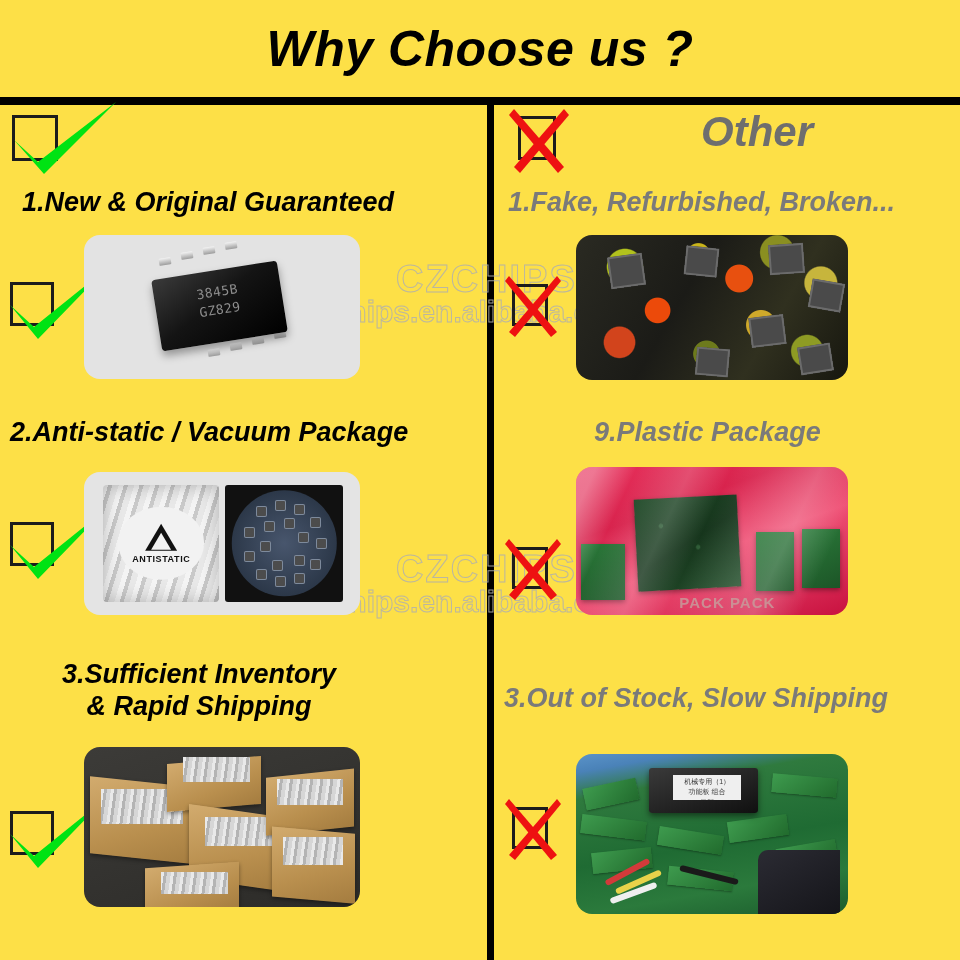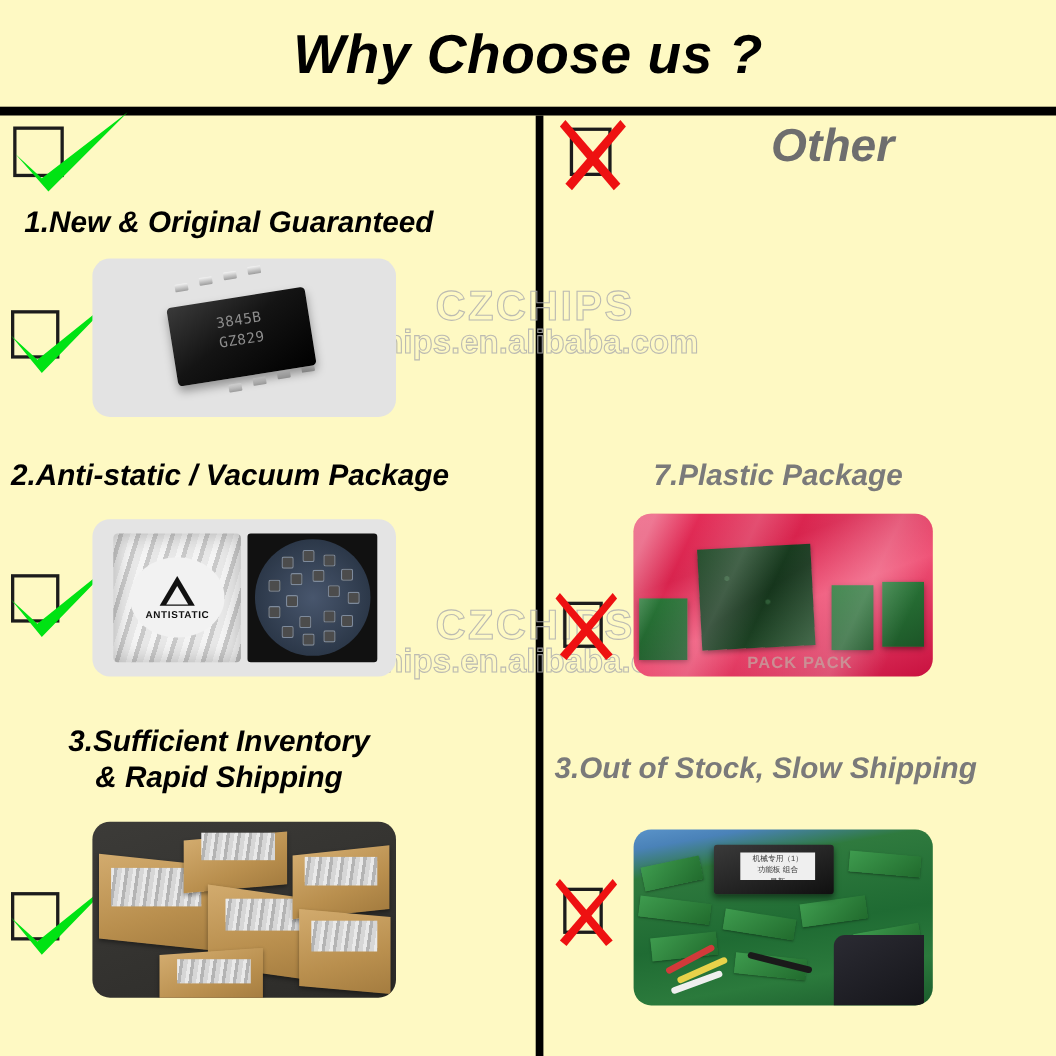--- a/index.html
+++ b/index.html
@@ -12,21 +12,21 @@
     height: 960px;
     font-family: "Liberation Sans", sans-serif;
     overflow: hidden;
     position: relative;
   }
 
   .page {
     position: relative;
     width: 960px;
     height: 960px;
-    background: #fef9c3;
+    background: #fde047;
   }
 
   
   .title-bar {
     position: absolute;
     left: 0; top: 0;
     width: 960px;
     height: 97px;
     display: flex;
     align-items: center;
@@ -459,23 +459,42 @@
 
     <div class="col-head">
       <div class="markbox" style="left:24px; top:11px; width:38px; height:44px;"></div>
       <svg class="mark-svg" style="left:14px; top:0px;" width="62" height="70" viewBox="0 0 62 70">
         <path d="M6 4 L56 62 L50 68 L1 10 Z" fill="#ee1111"></path>
         <path d="M56 4 L6 62 L12 68 L61 10 Z" fill="#ee1111"></path>
       </svg>
       <div class="col-head-label">Other</div>
     </div>
 
+    <div class="feature" style="top:82px; height:228px;">
+      <div class="feature-title" style="position:absolute; left:14px; top:0;">1.Fake, Refurbished, Broken...</div>
+
+      <div class="markbox" style="left:18px; top:97px; width:36px; height:42px;"></div>
+      <svg class="mark-svg" style="left:10px; top:86px;" width="58" height="66" viewBox="0 0 58 66">
+        <path d="M5 3 L53 59 L47 64 L1 8 Z" fill="#ee1111"></path>
+        <path d="M53 3 L5 59 L11 64 L57 8 Z" fill="#ee1111"></path>
+      </svg>
+
+      <div class="photo ph-scrap" style="left:82px; top:48px; width:272px; height:145px;">
+        <div class="scrap-die" style="left:12%; top:14%; width:13%; height:22%; transform:rotate(-8deg);"></div>
+        <div class="scrap-die" style="left:40%; top:8%;  width:12%; height:20%; transform:rotate(6deg);"></div>
+        <div class="scrap-die" style="left:71%; top:6%;  width:13%; height:21%; transform:rotate(-4deg);"></div>
+        <div class="scrap-die" style="left:86%; top:32%; width:12%; height:20%; transform:rotate(10deg);"></div>
+        <div class="scrap-die" style="left:64%; top:56%; width:13%; height:21%; transform:rotate(-7deg);"></div>
+        <div class="scrap-die" style="left:44%; top:78%; width:12%; height:19%; transform:rotate(5deg);"></div>
+        <div class="scrap-die" style="left:82%; top:76%; width:12%; height:19%; transform:rotate(-9deg);"></div>
+      </div>
+    </div>
 
     <div class="feature" style="top:312px; height:240px;">
-      <div class="feature-title" style="position:absolute; left:100px; top:0;">7.Plastic Package</div>
+      <div class="feature-title" style="position:absolute; left:100px; top:0;">9.Plastic Package</div>
 
       <div class="markbox" style="left:18px; top:130px; width:36px; height:42px;"></div>
       <svg class="mark-svg" style="left:10px; top:119px;" width="58" height="66" viewBox="0 0 58 66">
         <path d="M5 3 L53 59 L47 64 L1 8 Z" fill="#ee1111"></path>
         <path d="M53 3 L5 59 L11 64 L57 8 Z" fill="#ee1111"></path>
       </svg>
 
       <div class="photo ph-plastic" style="left:82px; top:50px; width:272px; height:148px;">
         <div class="pcb" style="left:22%; top:20%; width:38%; height:62%; transform:rotate(-3deg);"></div>
         <div class="pcb pcb-sm" style="left:2%;  top:52%; width:16%; height:38%;"></div>

